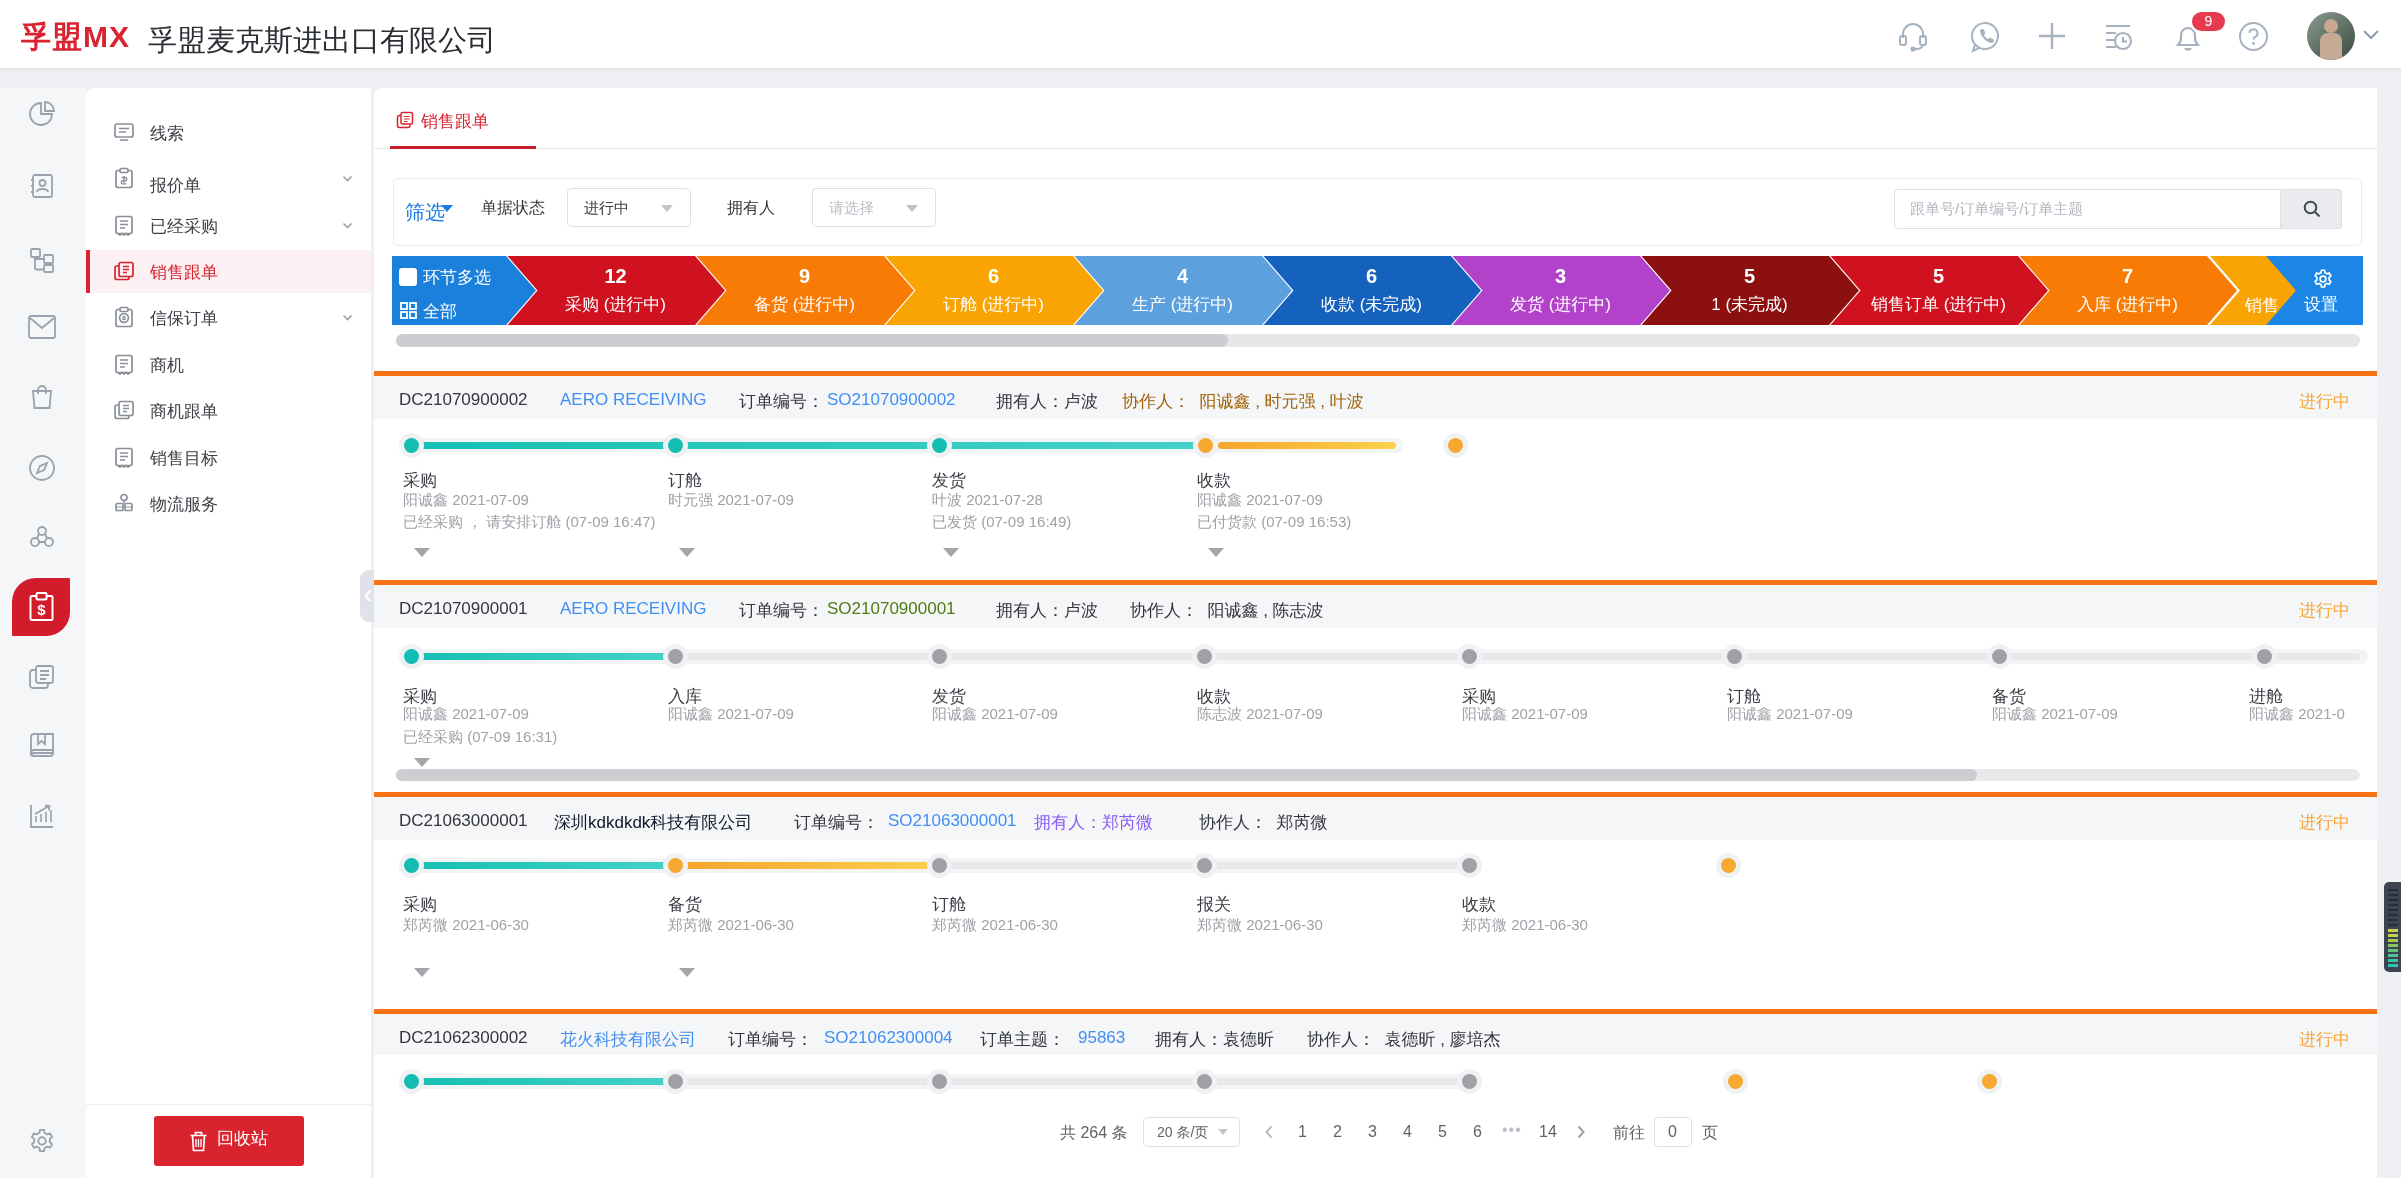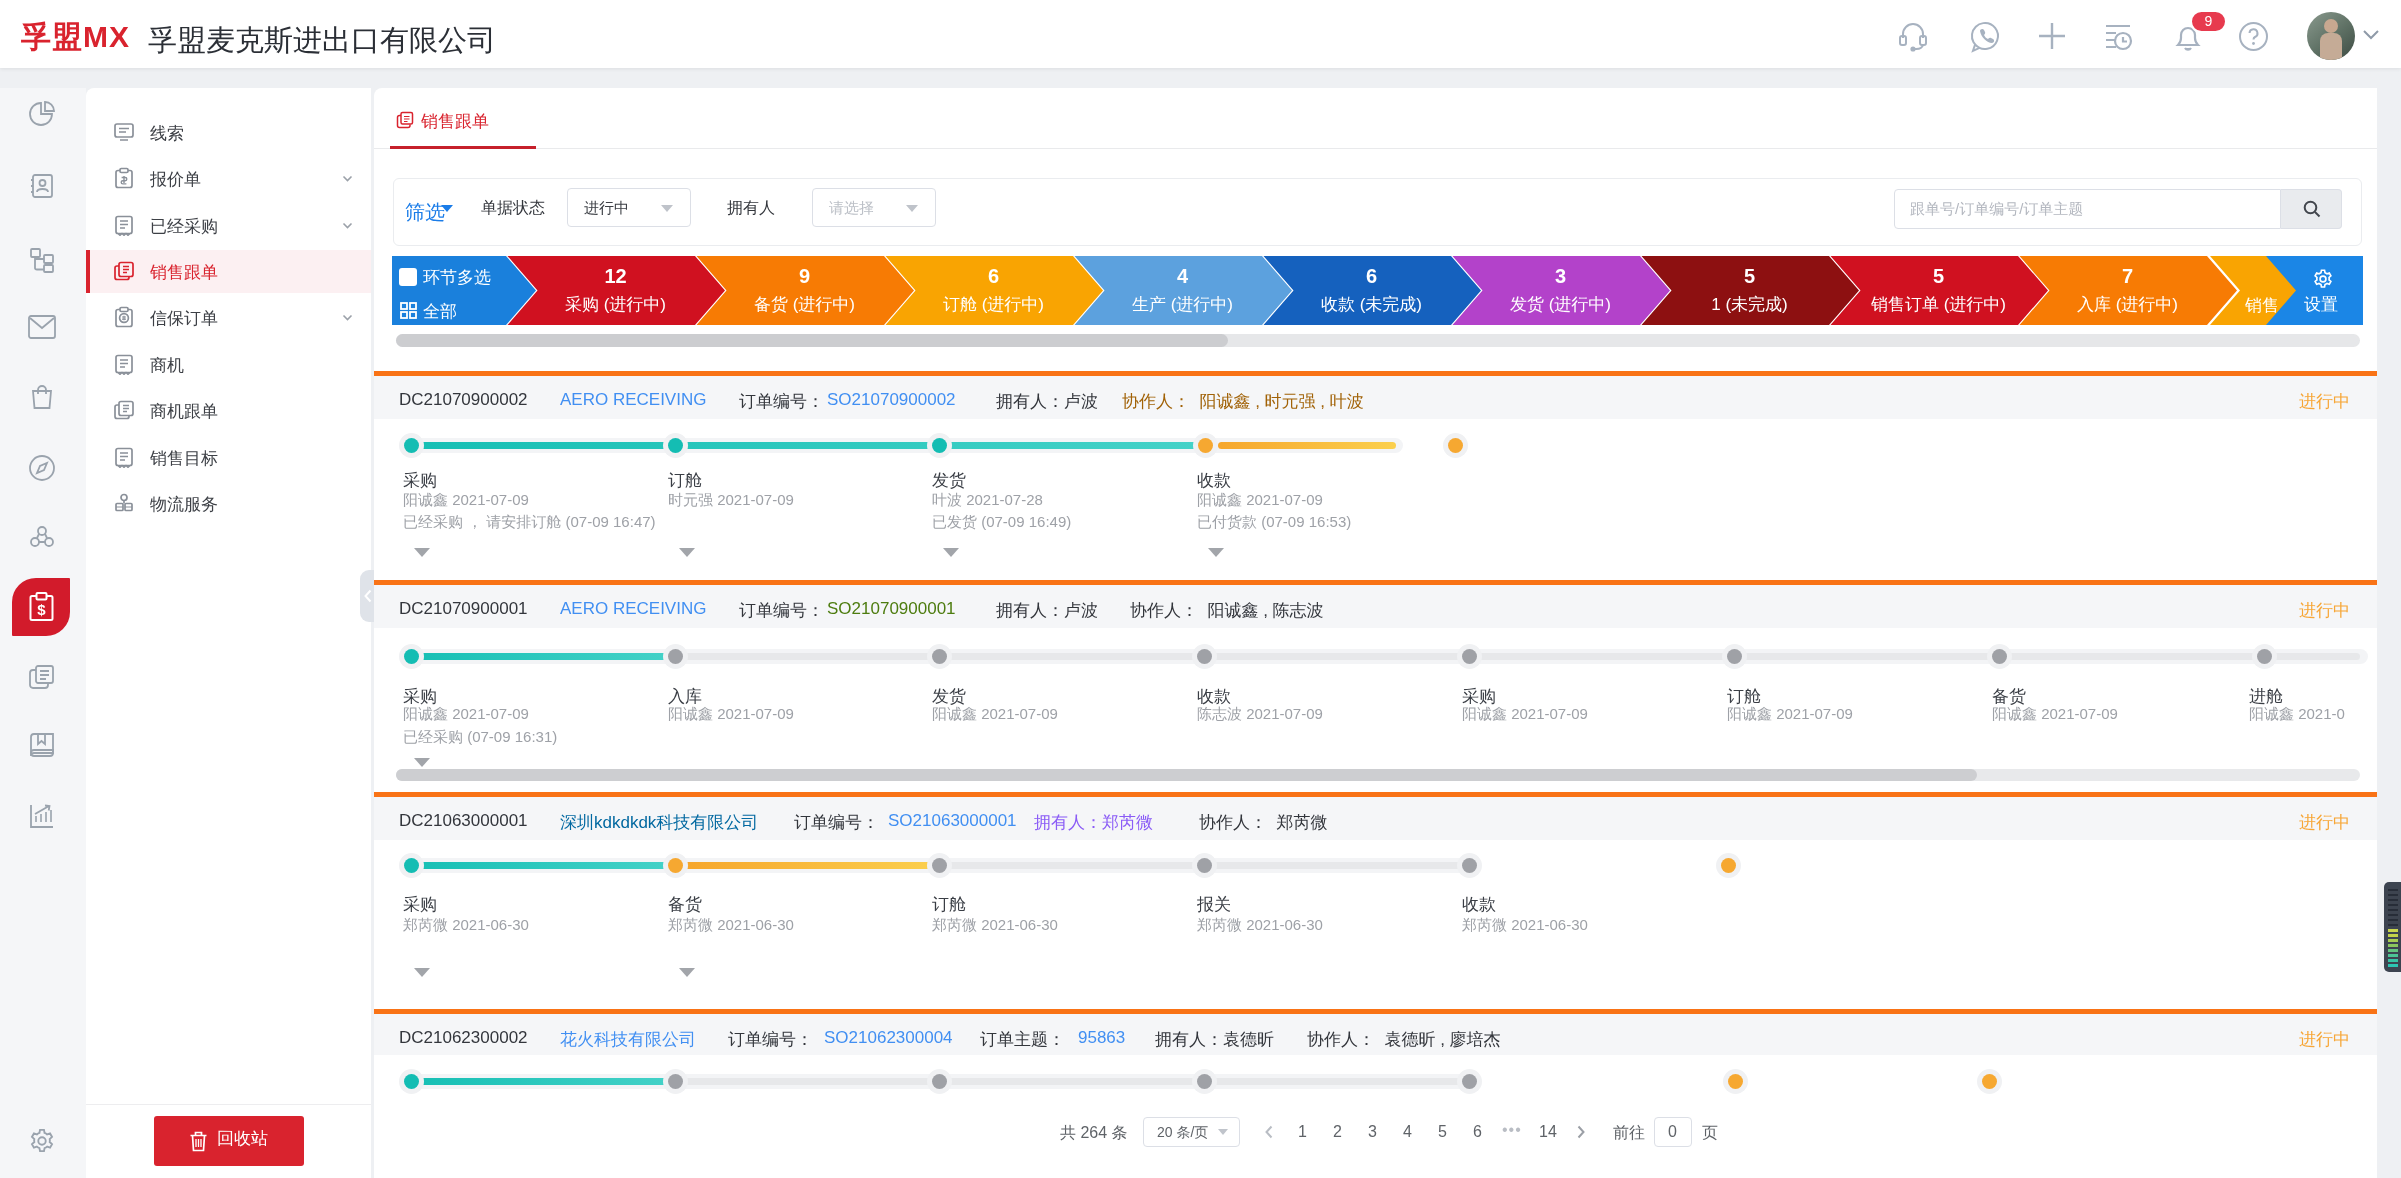--- a/index.html
+++ b/index.html
@@ -142,21 +142,21 @@
 <svg class="ab" style="left:113px;top:121px" width="22" height="22" viewBox="0 0 22 22" fill="none" stroke="#8a9099" stroke-width="1.7">
     <rect x="2" y="3" width="18" height="13" rx="2"></rect>
     <path d="M7 19 h8 M6 7.5 h10 M6 11 h7"></path>
   </svg>
 <div class="ab mtx" style="left:150px;top:122px">线索</div>
 <svg class="ab" style="left:113px;top:167px" width="22" height="22" viewBox="0 0 22 22" fill="none" stroke="#8a9099" stroke-width="1.7">
     <rect x="3" y="3.5" width="16" height="17" rx="2"></rect>
     <rect x="7" y="1.5" width="8" height="4" rx="1.3" fill="#fff"></rect>
     <path d="M11 9 v7 M8.6 10.5 h3.6 a1.6 1.6 0 0 1 0 3.2 h-2.4 a1.6 1.6 0 0 0 0 3.2 h3.6" stroke-width="1.4"></path>
   </svg>
-<div class="ab mtx" style="left:150px;top:168px">报价单</div>
+<div class="ab mtx" style="left:150px;top:174px">报价单</div>
 <svg class="ab" style="left:341px;top:172px" width="13" height="13" viewBox="0 0 13 13" fill="none" stroke="#9ba1a9" stroke-width="1.6">
     <path d="M2.5 4.5 l4 4 4 -4"></path>
   </svg>
 <svg class="ab" style="left:113px;top:214px" width="22" height="22" viewBox="0 0 22 22" fill="none" stroke="#8a9099" stroke-width="1.7">
     <rect x="3" y="2.5" width="16" height="17" rx="2"></rect>
     <path d="M7 7 h8 M7 10.5 h8 M7 14 h5"></path>
     <path d="M5 19.5 l2 2 2 -2 2 2 2 -2 2 2 2 -2" stroke-width="1.3"></path>
   </svg>
 <div class="ab mtx" style="left:150px;top:215px">已经采购</div>
 <svg class="ab" style="left:341px;top:219px" width="13" height="13" viewBox="0 0 13 13" fill="none" stroke="#9ba1a9" stroke-width="1.6">
@@ -371,21 +371,21 @@
 <div class="ab tsub" style="left:1727px;top:705px">阳诚鑫 2021-07-09</div>
 <div class="ab tname" style="left:1992px;top:685px">备货</div>
 <div class="ab tsub" style="left:1992px;top:705px">阳诚鑫 2021-07-09</div>
 <div class="ab tname" style="left:2249px;top:685px">进舱</div>
 <div class="ab tsub" style="left:2249px;top:705px;width:112px;overflow:hidden;white-space:nowrap">阳诚鑫 2021-0</div>
 <div class="ab" style="left:396px;top:769px;width:1964px;height:12px;border-radius:6px;background:#e8e9eb"></div>
 <div class="ab" style="left:396px;top:769px;width:1581px;height:12px;border-radius:6px;background:#cdced1"></div>
 
 <div class="ab hband" style="top:792px">
 <span style="left:25px;color:#33363c">DC21063000001</span>
-<span style="left:186px;color:#0369a1">深圳kdkdkdk科技有限公司</span>
+<span style="left:180px;color:#0f172a">深圳kdkdkdk科技有限公司</span>
 <span style="left:420px;color:#33363c">订单编号：</span>
 <span style="left:514px;color:#418ff2">SO21063000001</span>
 <span style="left:660px;color:#8b5cf6">拥有人：郑芮微</span>
 <span style="left:825px;color:#33363c">协作人：&nbsp;&nbsp;郑芮微</span>
 <span class="ing" style="left:1925px">进行中</span>
   </div>
 <div class="ab track" style="left:404px;top:858px;width:1074px"></div>
 <div class="ab line teal" style="left:411px;top:862px;width:265px"></div>
 <div class="ab line oranl" style="left:684px;top:862px;width:256px"></div>
 <div class="ab line greyl" style="left:940px;top:862px;width:530px"></div>

